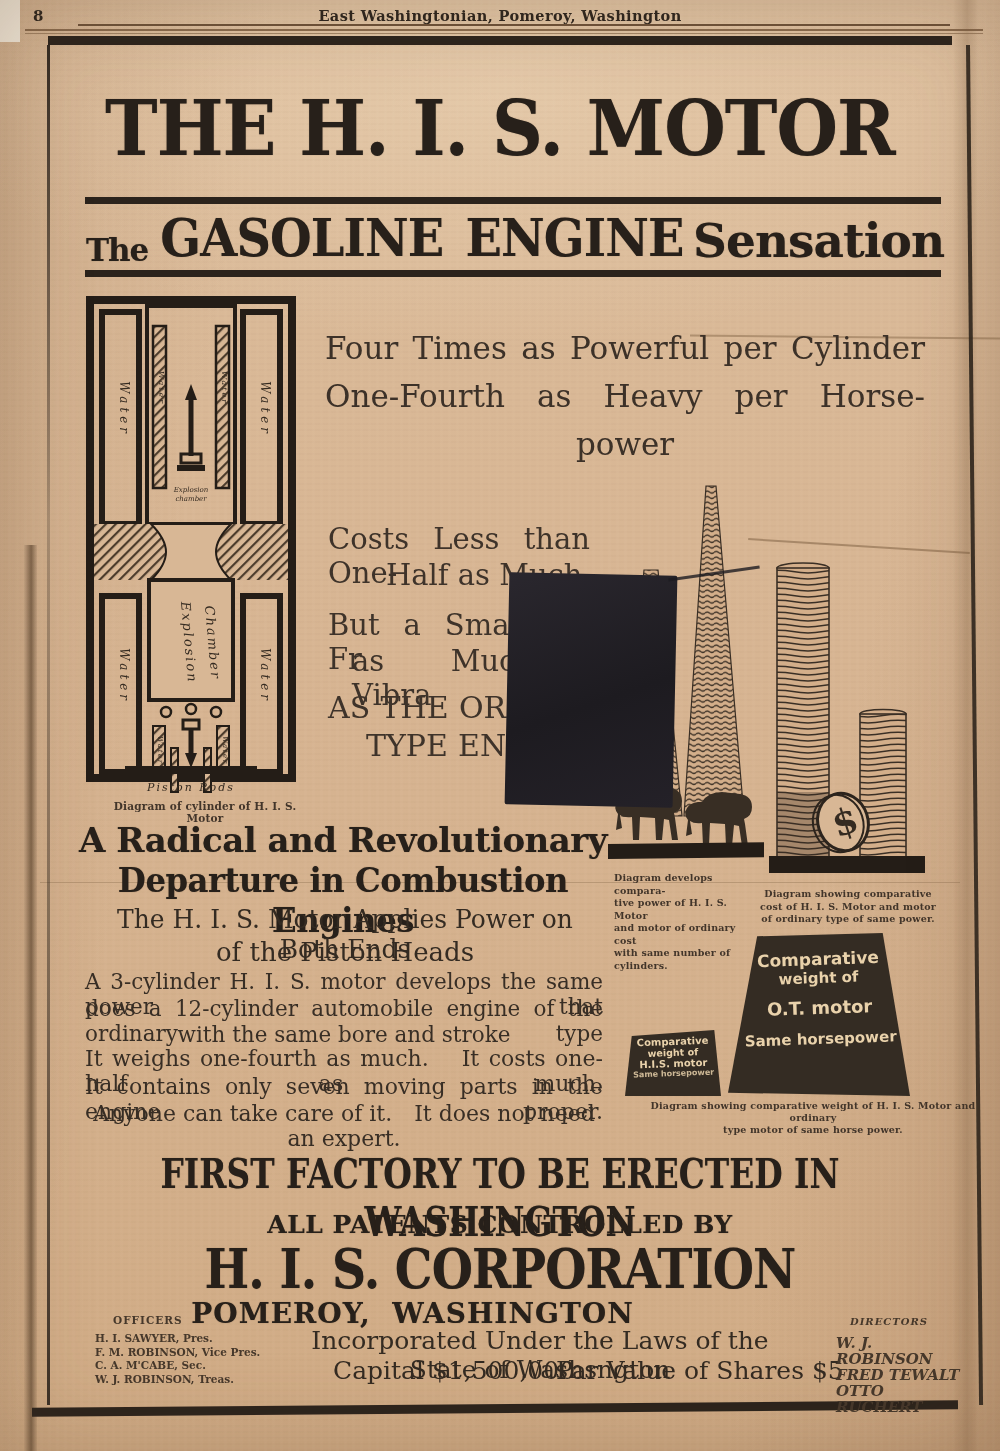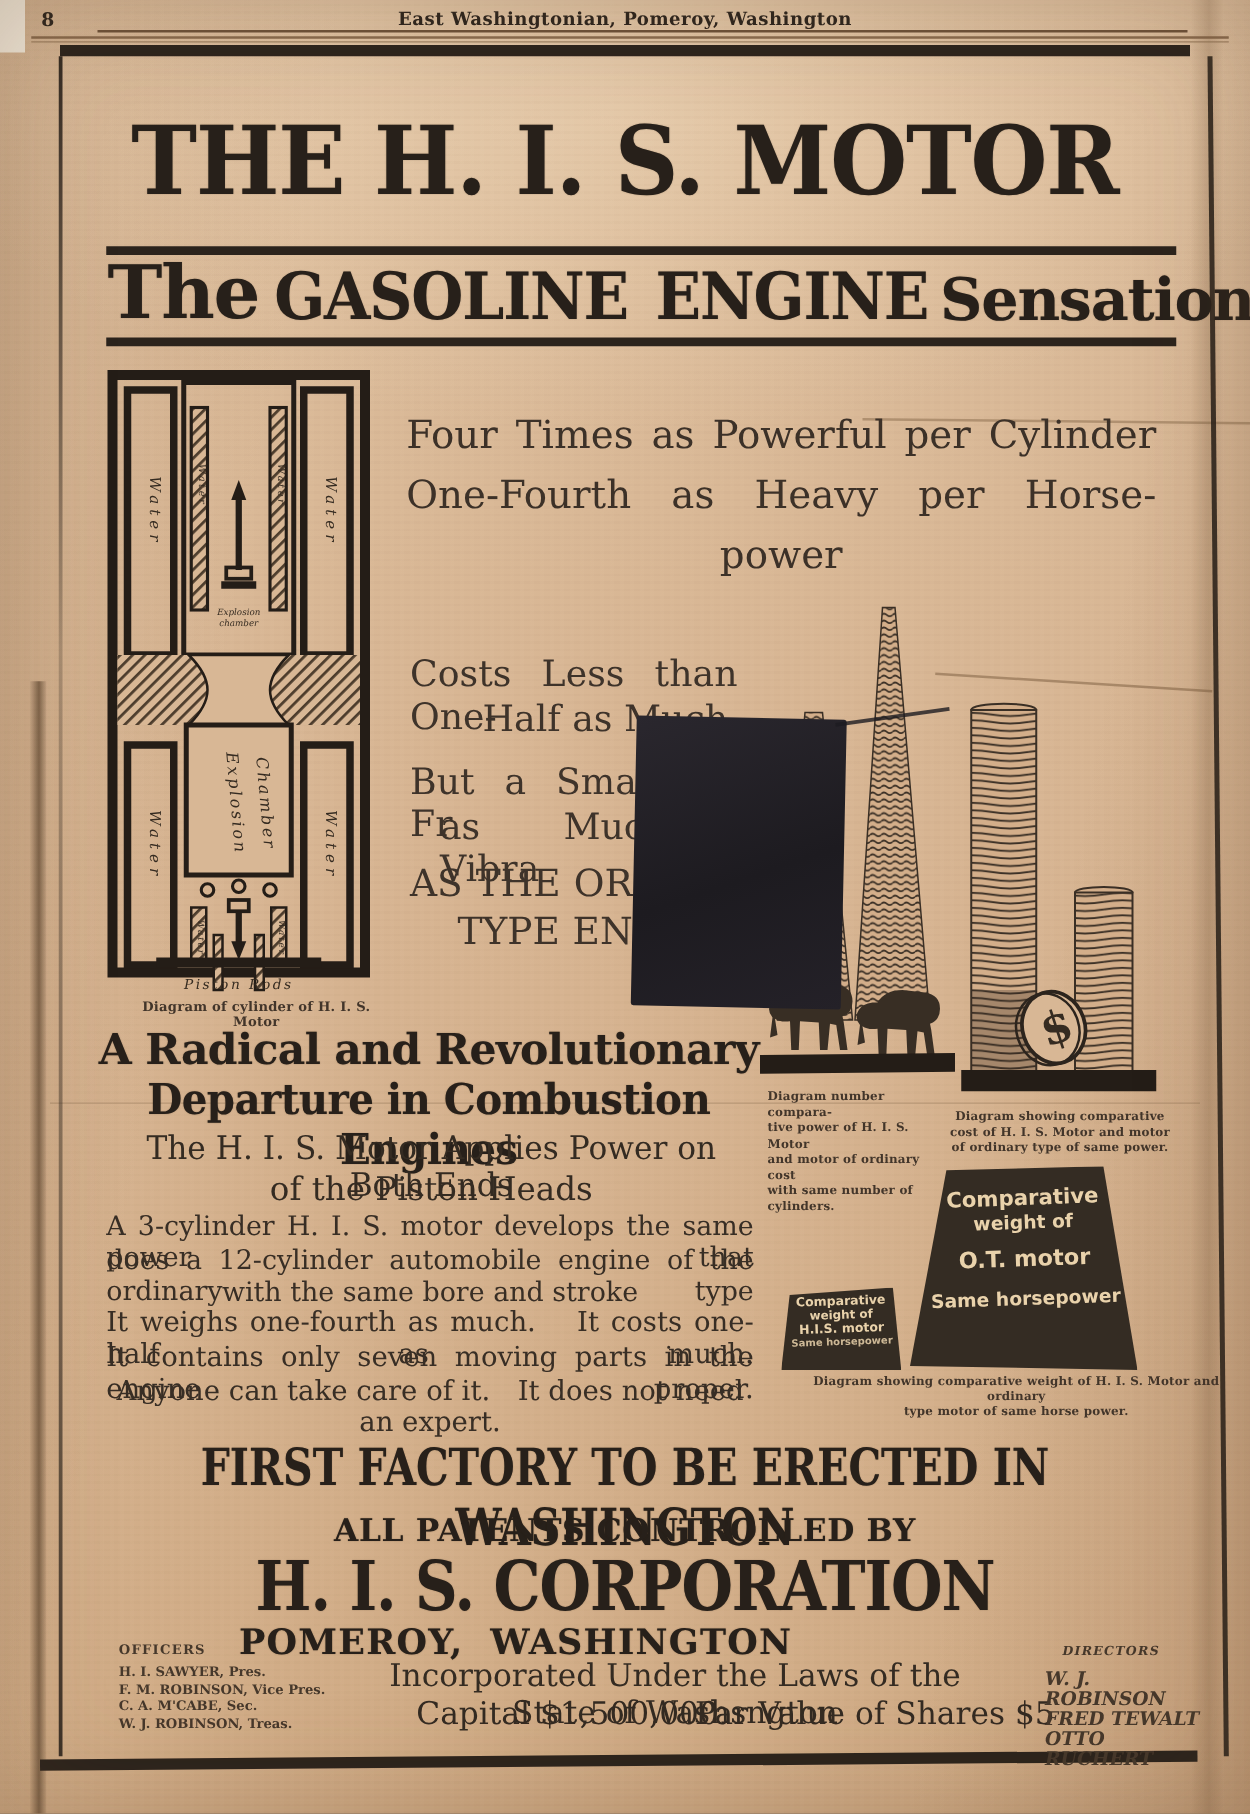--- a/index.html
+++ b/index.html
@@ -54,21 +54,21 @@
   <div class="abs" style="left:25px;top:33px;width:958px;height:1px;background:#8a6c4e;opacity:.7;"></div>
 
   <div class="abs rule" style="left:48px;top:36px;width:904px;height:9px;"></div>
   <div class="abs" style="left:47px;top:45px;width:3px;height:1360px;background:linear-gradient(rgba(43,35,28,.95),rgba(43,35,28,.25) 35%,rgba(43,35,28,.5) 70%,rgba(43,35,28,.9));"></div>
   <div class="abs" style="left:966px;top:45px;width:3.5px;height:1360px;background:#2b231c;transform:rotate(-.55deg);transform-origin:top center;opacity:.9;"></div>
   <div class="abs rule" style="left:32px;top:1404px;width:926px;height:9px;transform:rotate(-.45deg);"></div>
 
   <div class="abs headline ctr" style="left:0;top:84px;width:1000px;font-size:76px;transform:scaleX(.93);">THE H. I. S. MOTOR</div>
   <div class="abs rule" style="left:85px;top:197px;width:856px;height:7px;"></div>
   <div class="abs" style="left:86px;top:206px;width:836px;height:62px;display:flex;justify-content:space-between;align-items:flex-end;">
-    <span class="headline worn" style="font-size:59px;">The</span>
+    <span class="headline worn" style="font-size:31px;">The</span>
     <span class="headline worn" style="font-size:52px;transform:scaleX(.92);">GASOLINE</span>
     <span class="headline worn" style="font-size:52px;transform:scaleX(.92);">ENGINE</span>
     <span class="headline worn" style="font-size:47px;">Sensation</span>
   </div>
   <div class="abs rule" style="left:85px;top:270px;width:856px;height:7px;"></div>
 
   <div class="abs" style="left:85px;top:296px;width:212px;height:502px;">
     <svg width="212" height="502" viewBox="0 0 212 502">
       <defs>
         <pattern id="hat" width="7" height="7" patternUnits="userSpaceOnUse" patternTransform="rotate(45)">
@@ -151,21 +151,21 @@
         </g>
       </defs>
       <polygon points="38,92 52,92 76,338 16,338" fill="url(#shag)" stroke="#3a2f25" stroke-width="1.2"></polygon>
       <polygon points="100,8 110,8 138,338 78,338" fill="url(#shag)" stroke="#3a2f25" stroke-width="1.2"></polygon>
       <use href="#horse" x="6" y="306"></use>
       <use href="#horse" x="76" y="312"></use>
       <rect x="2" y="366" width="156" height="15" fill="#241d17" transform="skewY(-.6)"></rect>
     </svg>
   </div>
   <div class="abs caption" style="left:614px;top:872px;width:132px;font-size:9.5px;line-height:12.5px;">
-    <div>Diagram number compara-</div>
+    <div>Diagram develops compara-</div>
     <div>tive power of H. I. S. Motor</div>
     <div>and motor of ordinary cost</div>
     <div>with same number of</div>
     <div>cylinders.</div>
   </div>
 
   <div class="abs" style="left:763px;top:556px;width:168px;height:325px;">
     <svg width="168" height="325" viewBox="0 0 168 325">
       <defs>
         <pattern id="coinp" width="60" height="6" patternUnits="userSpaceOnUse">
@@ -229,21 +229,21 @@
 
   <div class="abs headline ctr" style="left:0;top:1150px;width:1000px;font-size:41px;transform:scaleX(.8);letter-spacing:0;">FIRST FACTORY TO BE ERECTED IN WASHINGTON</div>
   <div class="abs headline ctr" style="left:0;top:1210px;width:1000px;font-size:25px;letter-spacing:.5px;">ALL PATENTS CONTROLLED BY</div>
   <div class="abs headline ctr" style="left:0;top:1236px;width:1000px;font-size:55px;transform:scaleX(.86);">H. I. S. CORPORATION</div>
   <div class="abs headline ctr" style="left:0;top:1297px;width:825px;font-size:28px;letter-spacing:1px;white-space:pre;">POMEROY,  WASHINGTON</div>
   <div class="abs ctr" style="left:290px;top:1326px;width:500px;font-size:25px;color:#342b22;">Incorporated Under the Laws of the State of Washsngton</div>
   <div class="abs" style="left:333px;top:1356px;font-size:25px;color:#342b22;">Capital $1,500,000</div>
   <div class="abs" style="left:556px;top:1356px;font-size:25px;color:#342b22;">Par Value of Shares $5</div>
 
   <div class="abs" style="left:95px;top:1314px;width:190px;color:#46382b;">
-    <div class="bold" style="font-size:10.5px;letter-spacing:1px;">OFFICERS</div>
+    <div class="bold" style="font-size:10.5px;letter-spacing:1px;margin-left:18px;">OFFICERS</div>
     <div class="bold" style="font-size:10.5px;line-height:13.5px;margin-top:6px;">
       <div>H. I. SAWYER, Pres.</div>
       <div>F. M. ROBINSON, Vice Pres.</div>
       <div>C. A. M'CABE, Sec.</div>
       <div>W. J. ROBINSON, Treas.</div>
     </div>
   </div>
   <div class="abs" style="left:836px;top:1316px;width:130px;color:#46382b;font-style:italic;">
     <div class="bold" style="font-size:10px;letter-spacing:1px;margin-left:14px;">DIRECTORS</div>
     <div class="bold" style="font-size:15px;line-height:16px;margin-top:8px;">

